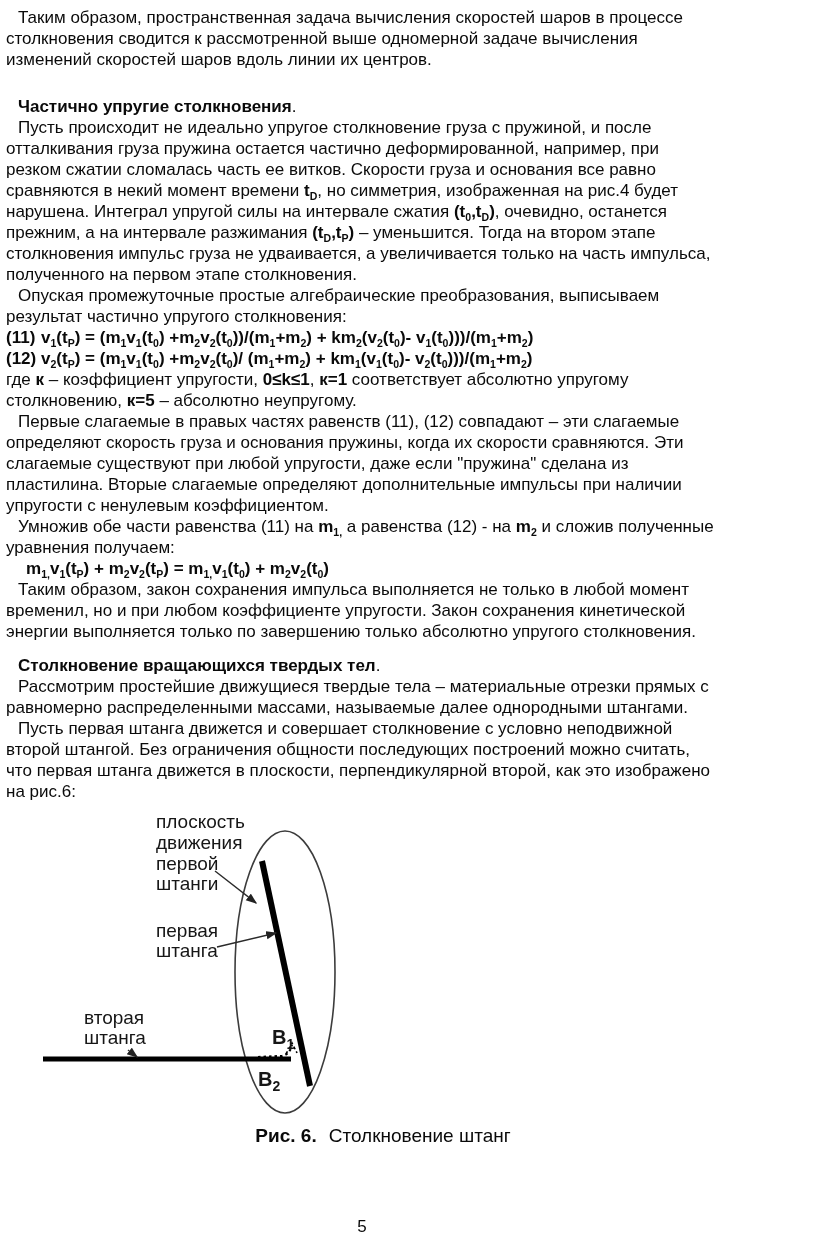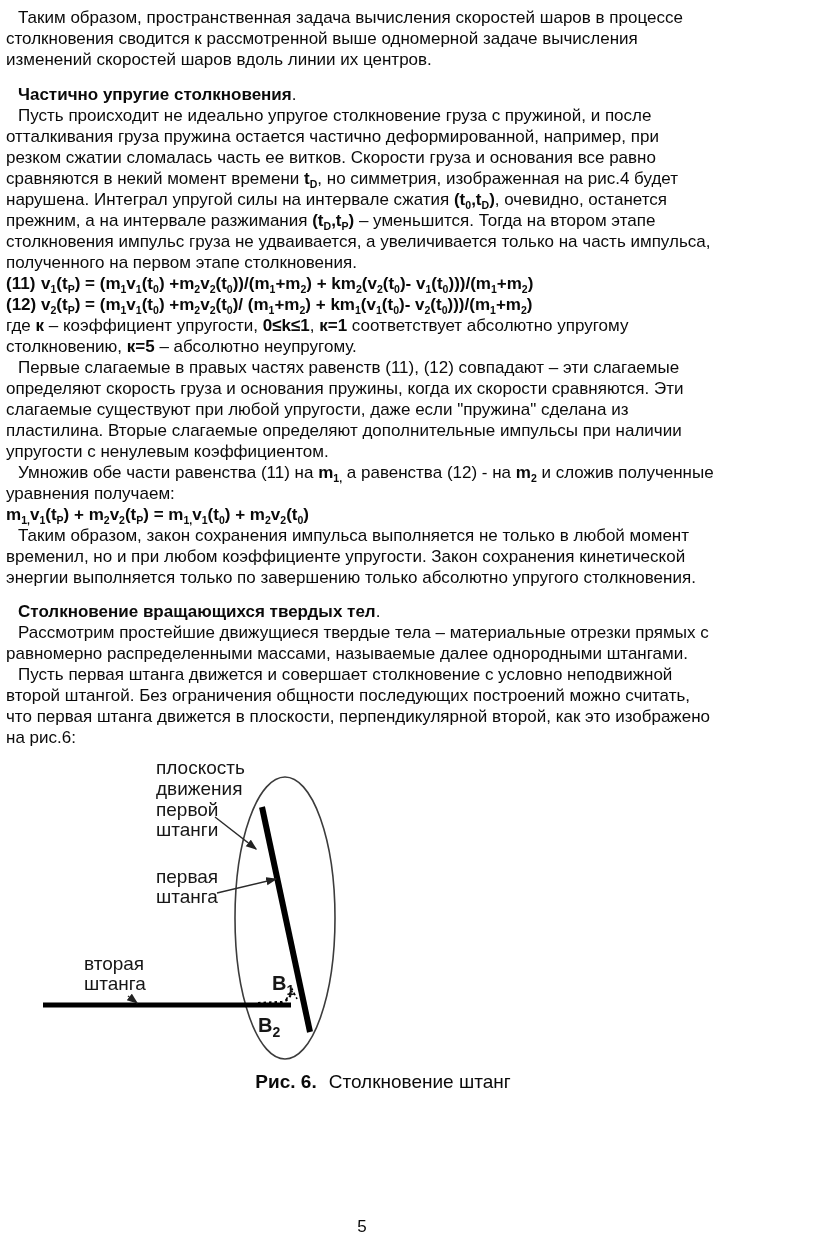--- a/index.html
+++ b/index.html
@@ -8,44 +8,45 @@
     width:724px;height:1251px;
     box-sizing:border-box;
     background:#ffffff;
     font-family:"Liberation Sans",sans-serif;
     font-size:17px;line-height:21px;color:#0a0a0a;
     padding:7px 8px 0 6px;
     overflow:hidden;
   }
   .para{margin:0;}
   .indent{text-indent:12px;}
-  .gap-lg{margin-top:14px;}
+  .gap-lg{margin-top:26px;}
   .gap-md{margin-top:13px;}
   .b{font-weight:bold;}
   sub{font-size:0.62em;line-height:0;}
   .eq{margin:0;white-space:nowrap;}
   .eq .eq-no{display:inline-block;width:35px;font-weight:bold;}
-  .eq-indent{}
+  .eq-indent{margin-left:20px;}
   .figure{margin:0 0 0 34px;width:380px;height:320px;}
   .figure svg text{font-family:"Liberation Sans",sans-serif;fill:#161616;}
   .caption{margin:2px 0 0 44px;font-size:19px;line-height:24px;text-align:center;}
   .caption .cap-label{font-weight:bold;margin-right:12px;}
   .page-number{position:absolute;left:0;right:0;bottom:14px;text-align:center;font-size:17px;}
 </style>
 </head>
 <body>
 
 <div class="page">
 
   <p class="para indent"><span>Таким образом, пространственная задача вычисления скоростей шаров в процессе столкновения сводится к рассмотренной выше одномерной задаче вычисления изменений скоростей шаров вдоль линии их центров.</span></p>
 
   <p class="para indent gap-lg"><span class="b">Частично упругие столкновения</span><span>.</span></p>
 
   <p class="para indent"><span>Пусть происходит не идеально упругое столкновение груза с пружиной, и после отталкивания груза пружина остается частично деформированной, например, при резком сжатии сломалась часть ее витков. Скорости груза и основания все равно сравняются в некий момент времени </span><span class="b">t</span><sub class="b">D</sub><span>, но симметрия, изображенная на рис.4 будет нарушена. Интеграл упругой силы на интервале сжатия </span><span class="b">(t</span><sub class="b">0</sub><span class="b">,t</span><sub class="b">D</sub><span class="b">)</span><span>, очевидно, останется прежним, а на интервале разжимания </span><span class="b">(t</span><sub class="b">D</sub><span class="b">,t</span><sub class="b">P</sub><span class="b">)</span><span> – уменьшится. Тогда на втором этапе столкновения импульс груза не удваивается, а увеличивается только на часть импульса, полученного на первом этапе столкновения.</span></p>
 
+  <p class="para indent"><span>Опуская промежуточные простые алгебраические преобразования, выписываем результат частично упругого столкновения:</span></p>
 
   <div class="eq">
     <span class="eq-no"><span>(11)</span></span><span class="eq-body"><span class="b">v</span><sub class="b">1</sub><span class="b">(t</span><sub class="b">P</sub><span class="b">) = (m</span><sub class="b">1</sub><span class="b">v</span><sub class="b">1</sub><span class="b">(t</span><sub class="b">0</sub><span class="b">) +m</span><sub class="b">2</sub><span class="b">v</span><sub class="b">2</sub><span class="b">(t</span><sub class="b">0</sub><span class="b">))/(m</span><sub class="b">1</sub><span class="b">+m</span><sub class="b">2</sub><span class="b">) + km</span><sub class="b">2</sub><span class="b">(v</span><sub class="b">2</sub><span class="b">(t</span><sub class="b">0</sub><span class="b">)- v</span><sub class="b">1</sub><span class="b">(t</span><sub class="b">0</sub><span class="b">)))/(m</span><sub class="b">1</sub><span class="b">+m</span><sub class="b">2</sub><span class="b">)</span></span>
   </div>
 
   <div class="eq">
     <span class="eq-no"><span>(12)</span></span><span class="eq-body"><span class="b">v</span><sub class="b">2</sub><span class="b">(t</span><sub class="b">P</sub><span class="b">) = (m</span><sub class="b">1</sub><span class="b">v</span><sub class="b">1</sub><span class="b">(t</span><sub class="b">0</sub><span class="b">) +m</span><sub class="b">2</sub><span class="b">v</span><sub class="b">2</sub><span class="b">(t</span><sub class="b">0</sub><span class="b">)/ (m</span><sub class="b">1</sub><span class="b">+m</span><sub class="b">2</sub><span class="b">) + km</span><sub class="b">1</sub><span class="b">(v</span><sub class="b">1</sub><span class="b">(t</span><sub class="b">0</sub><span class="b">)- v</span><sub class="b">2</sub><span class="b">(t</span><sub class="b">0</sub><span class="b">)))/(m</span><sub class="b">1</sub><span class="b">+m</span><sub class="b">2</sub><span class="b">)</span></span>
   </div>
 
   <p class="para"><span>где </span><span class="b">к</span><span> – коэффициент упругости, </span><span class="b">0≤k≤1</span><span>, </span><span class="b">к=1</span><span> соответствует абсолютно упругому столкновению, </span><span class="b">к=5</span><span> – абсолютно неупругому.</span></p>

